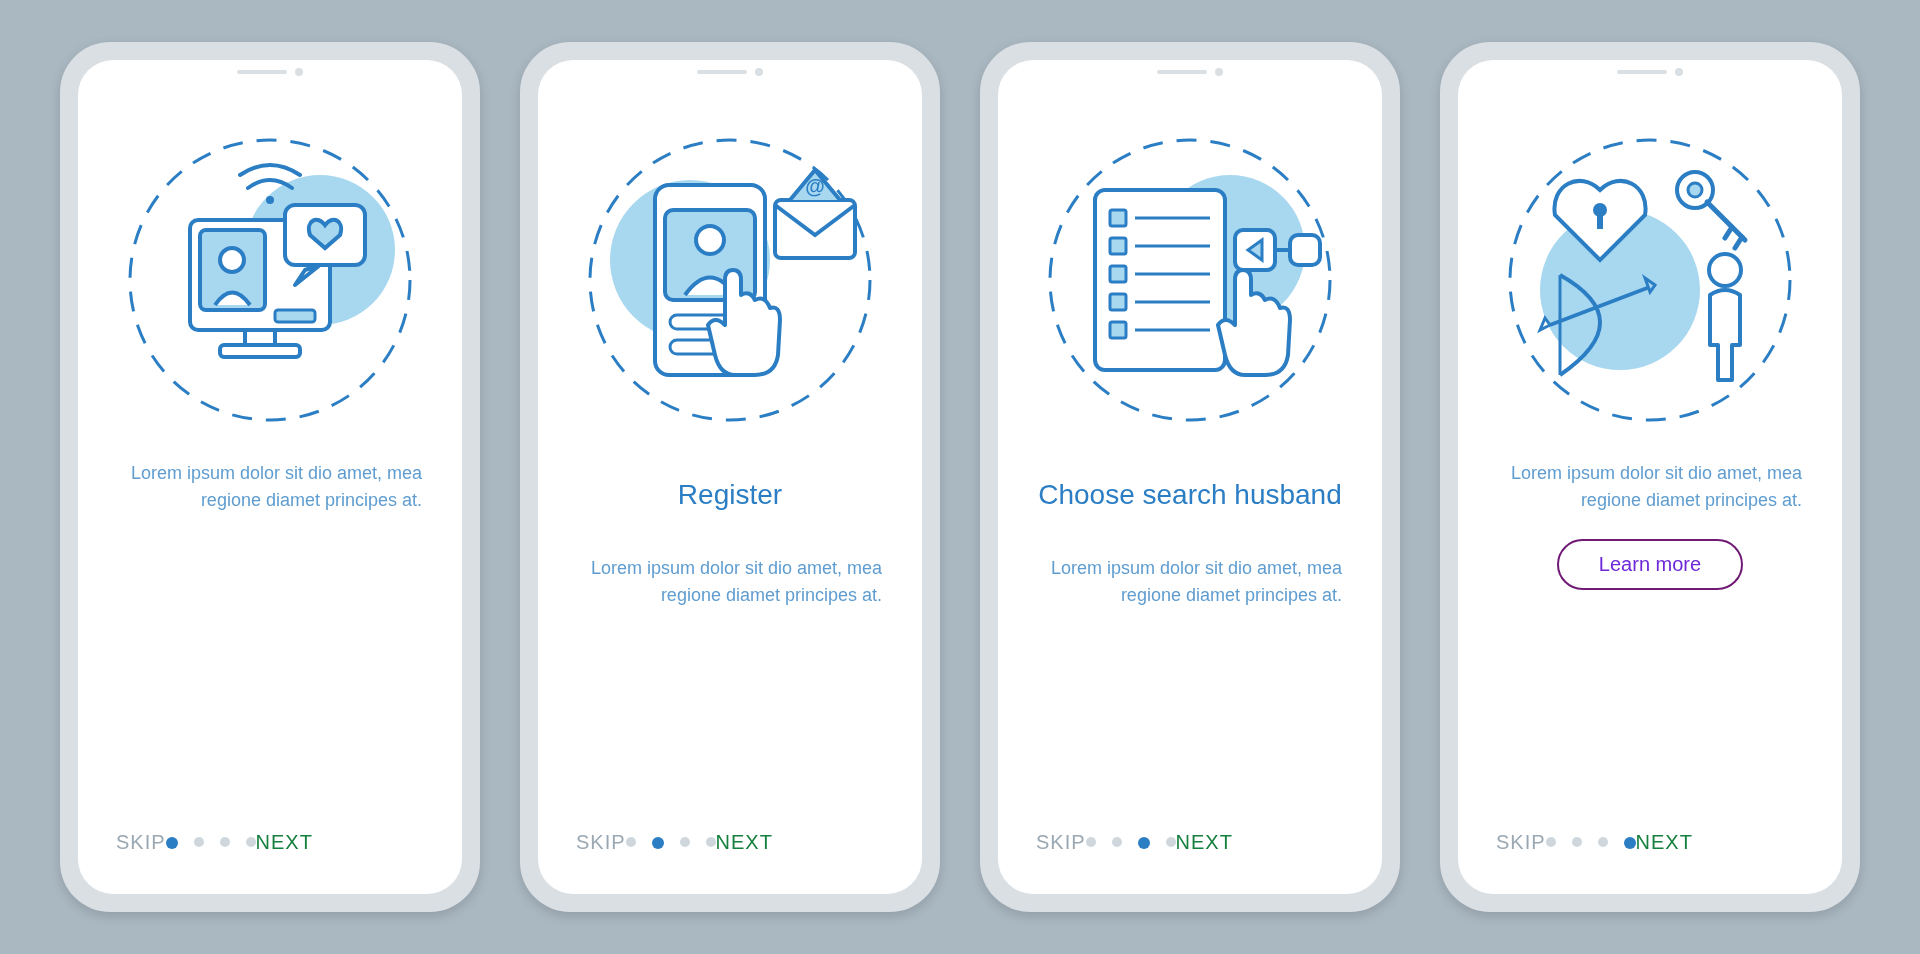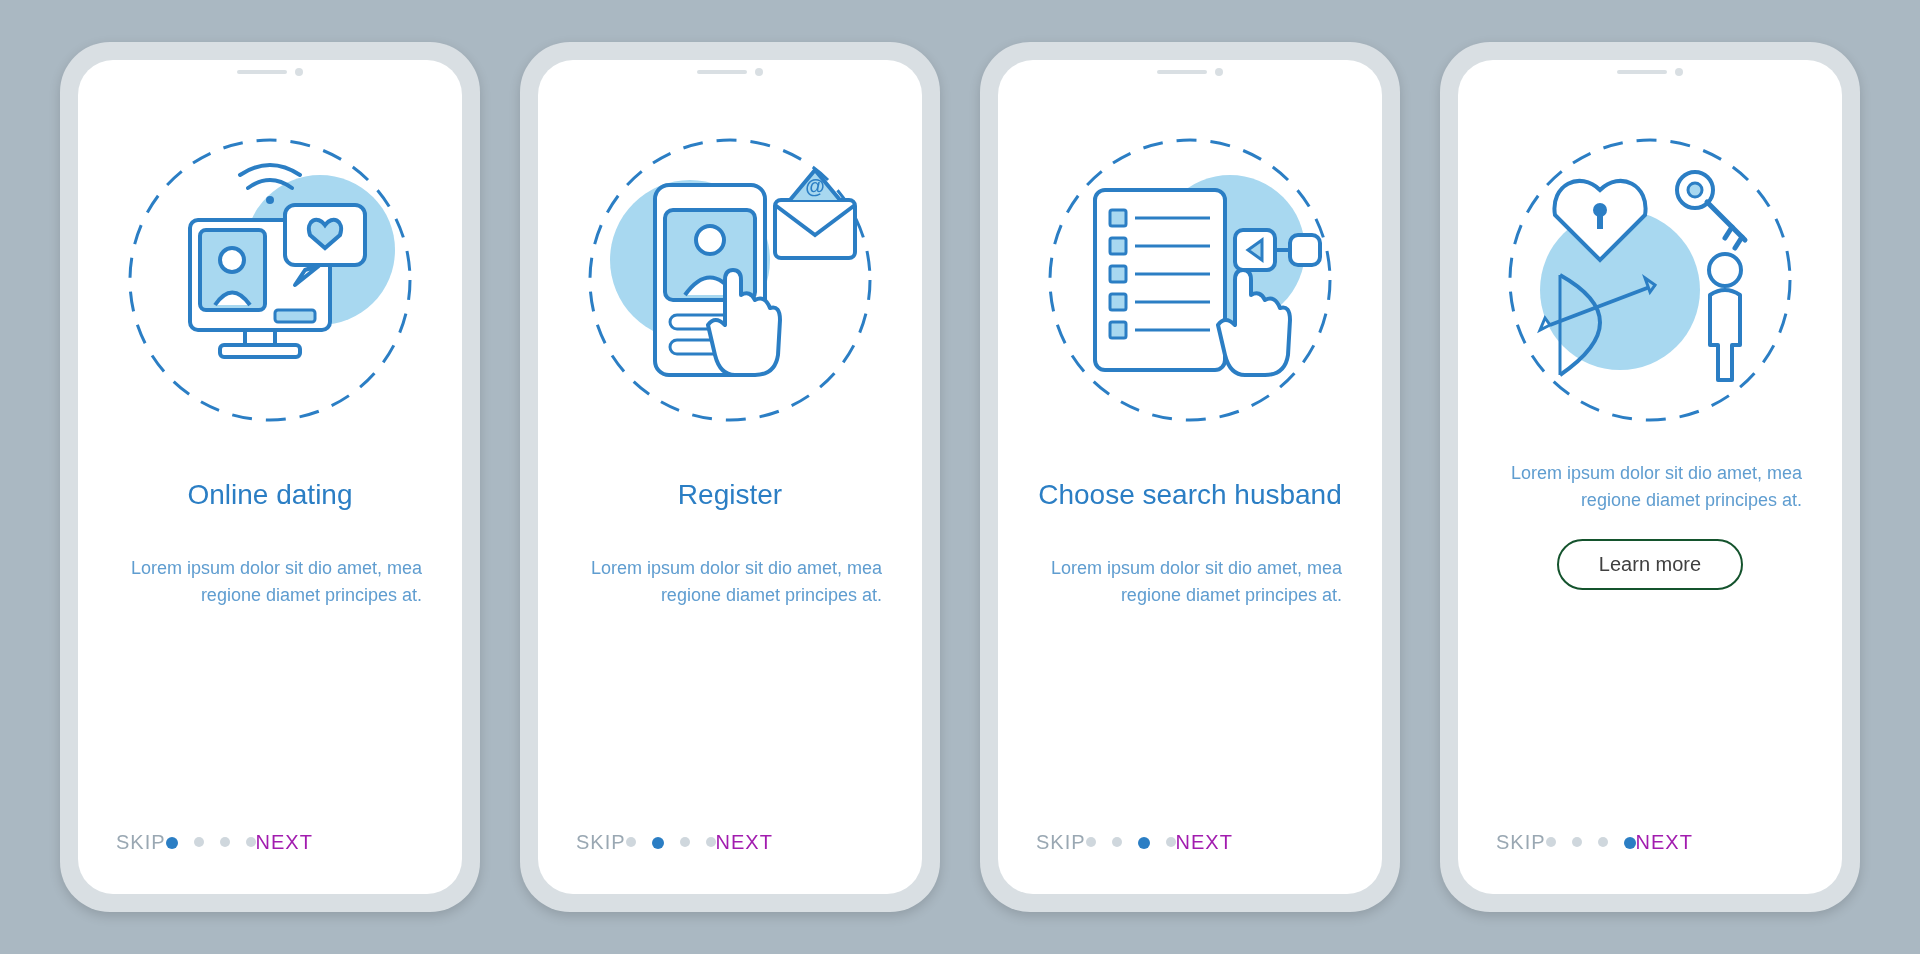--- a/index.html
+++ b/index.html
@@ -67,38 +67,38 @@
   }
   .desc {
     color: #5f9dd0;
     font-size: 18px;
     text-align: right;
     line-height: 1.5;
     padding: 0 10px;
     flex: 1;
   }
   .learn-more {
-    border: 2px solid #14532d;
-    color: #404040;
+    border: 2px solid #701a75;
+    color: #6d28d9;
     background: transparent;
     border-radius: 30px;
     font-size: 20px;
     padding: 12px 40px;
     cursor: pointer;
     margin-bottom: 20px;
   }
   .footer {
     width: 100%;
     display: flex;
     align-items: center;
     justify-content: flex-start;
     padding: 0 8px 10px 8px;
   }
   .skip { color: #9aa8b3; font-size: 20px; letter-spacing: 1px; cursor: pointer; }
-  .next { color: #a21caf; font-size: 20px; letter-spacing: 1px; cursor: pointer; }
+  .next { color: #15803d; font-size: 20px; letter-spacing: 1px; cursor: pointer; }
   .dots { display: flex; gap: 16px; }
   .dot-i { width: 10px; height: 10px; border-radius: 50%; background: #cfd7dd; }
   .dot-i.active { width: 12px; height: 12px; background: #2b7ec4; }
 </style>
 </head>
 <body>
 
 <div class="phone">
   <div class="screen">
     <div class="notch">
@@ -118,21 +118,20 @@
       <circle cx="112" cy="130" r="12" fill="#fff" stroke="#2b7ec4" stroke-width="4"></circle>
       <path d="M95 175 Q112 150 130 175" fill="#fff" stroke="#2b7ec4" stroke-width="4"></path>
       <rect x="155" y="180" width="40" height="12" rx="3" fill="#a8d8f0" stroke="#2b7ec4" stroke-width="3"></rect>
       <rect x="125" y="200" width="30" height="15" fill="#fff" stroke="#2b7ec4" stroke-width="4"></rect>
       <rect x="100" y="215" width="80" height="12" rx="4" fill="#fff" stroke="#2b7ec4" stroke-width="4"></rect>
 
       <rect x="165" y="75" width="80" height="60" rx="10" fill="#fff" stroke="#2b7ec4" stroke-width="4"></rect>
       <path d="M185 140 L175 155 L200 135 Z" fill="#fff" stroke="#2b7ec4" stroke-width="4" stroke-linejoin="round"></path>
       <path d="M205 95 C198 85 185 90 190 105 L205 118 L220 105 C225 90 212 85 205 95 Z" fill="#a8d8f0" stroke="#2b7ec4" stroke-width="4"></path>
     </svg>
-    <div class="title">Online dating</div>
     <div class="desc">Lorem ipsum dolor sit dio amet, mea regione diamet principes at.</div>
     <div class="footer">
       <span class="skip">SKIP</span>
       <div class="dots">
         <div class="dot-i active"></div>
         <div class="dot-i"></div>
         <div class="dot-i"></div>
         <div class="dot-i"></div>
       </div>
       <span class="next">NEXT</span>

